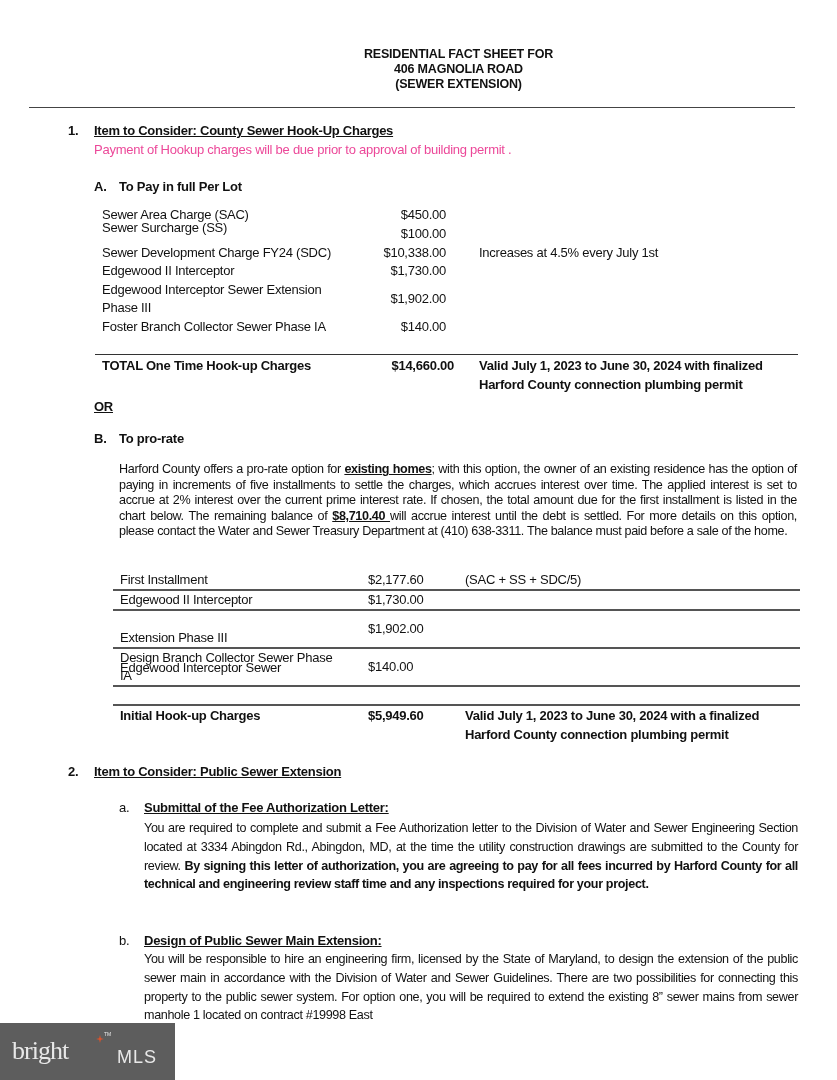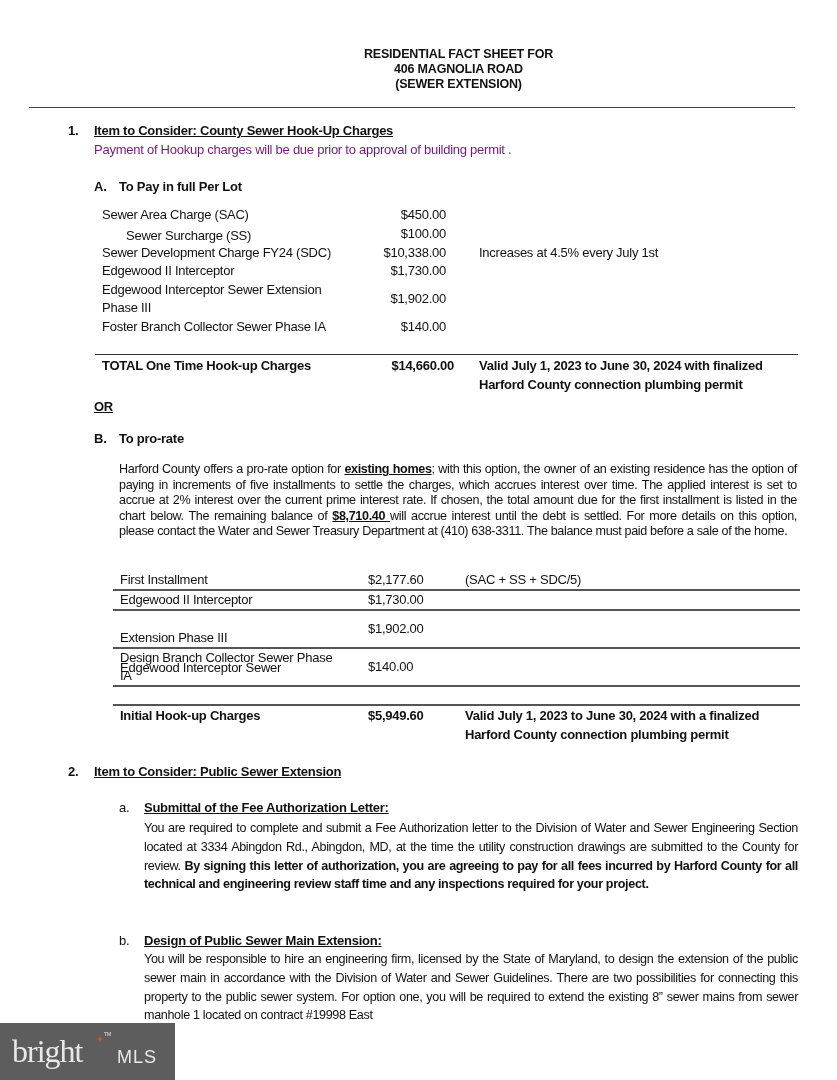--- a/index.html
+++ b/index.html
@@ -11,35 +11,35 @@
   .abs { position: absolute; }
   .title {
     left: 0; width: 837px; top: 47px; text-align: center;
     font-weight: bold; font-size: 12.5px; line-height: 15px; letter-spacing: -0.2px; margin-left: 40px;
   }
   .header-rule { left: 29px; top: 107px; width: 766px; height: 1px; background: #444; }
   .sec-num { font-weight: bold; font-size: 13px; }
   .u { text-decoration: underline; }
   .b { font-weight: bold; }
   .txt { font-size: 13px; line-height: 18px; letter-spacing: -0.25px; }
-  .red { color: #701a75; }
+  .red { color: #ec4899; }
   .row { position: absolute; font-size: 13px; letter-spacing: -0.25px; line-height: 18px; }
   .amt { text-align: right; }
   .rule-dark { position: absolute; height: 1px; background: #333; }
   .rule-mid { position: absolute; height: 1.5px; background: #555; }
   .para {
     position: absolute; font-size: 12.6px; line-height: 15.6px; text-align: justify;
     letter-spacing: -0.35px;
   }
   .footer { position: absolute; top: 1047px; font-size: 11.5px; font-weight: bold; letter-spacing: -0.3px; margin-top: 46px; }
   .logo {
     position: absolute; left: 0; top: 1023px; width: 175px; height: 57px; background: #5d5d5d;
     color: #e8e8e8;
   }
-  .logo .word { position: absolute; left: 12px; top: 8px; font-family: "Liberation Serif", serif; font-size: 32px; line-height: 40px; letter-spacing: -1px; }
+  .logo .word { position: absolute; left: 12px; top: 8px; font-family: "Liberation Serif", serif; font-size: 26px; line-height: 40px; letter-spacing: -1px; }
   .logo .mls { position: absolute; left: 117px; top: 24px; font-family: "Liberation Sans", sans-serif; font-size: 18px; letter-spacing: 1px; }
   .logo .tm { position: absolute; left: 104px; top: 8px; font-size: 5px; }
   .logo .star { position: absolute; left: 96px; top: 12px; width: 8px; height: 8px; }
 </style>
 </head>
 <body>
 
 <div class="abs title">
   <div>RESIDENTIAL FACT SHEET FOR</div>
   <div>406 MAGNOLIA ROAD</div>
@@ -51,21 +51,21 @@
 <div class="abs txt b u" style="left:94px; top:122px;">Item to Consider:  County Sewer Hook-Up Charges</div>
 <div class="abs txt red" style="left:94px; top:141px;">Payment of Hookup charges will be due prior to approval of building permit .</div>
 
 <div class="abs txt b" style="left:94px; top:178px;">A.</div>
 <div class="abs txt b" style="left:119px; top:178px;">To Pay in full Per Lot</div>
 
 <div>
   <div class="row" style="left:102px; top:206px;">Sewer Area Charge (SAC)</div>
   <div class="row amt" style="left:350px; width:96px; top:206px;">$450.00</div>
 
-  <div class="row" style="left:102px; top:227px;margin-left:24px;">Sewer Surcharge (SS)</div>
+  <div class="row" style="left:102px; top:219px;">Sewer Surcharge (SS)</div>
   <div class="row amt" style="left:350px; width:96px; top:225px;">$100.00</div>
 
   <div class="row" style="left:102px; top:244px;">Sewer Development Charge FY24 (SDC)</div>
   <div class="row amt" style="left:350px; width:96px; top:244px;">$10,338.00</div>
   <div class="row" style="left:479px; top:244px;">Increases at 4.5% every July 1st</div>
 
   <div class="row" style="left:102px; top:262px;">Edgewood II Interceptor</div>
   <div class="row amt" style="left:350px; width:96px; top:262px;">$1,730.00</div>
 
   <div class="row" style="left:102px; top:281px;">Edgewood Interceptor Sewer Extension</div>

